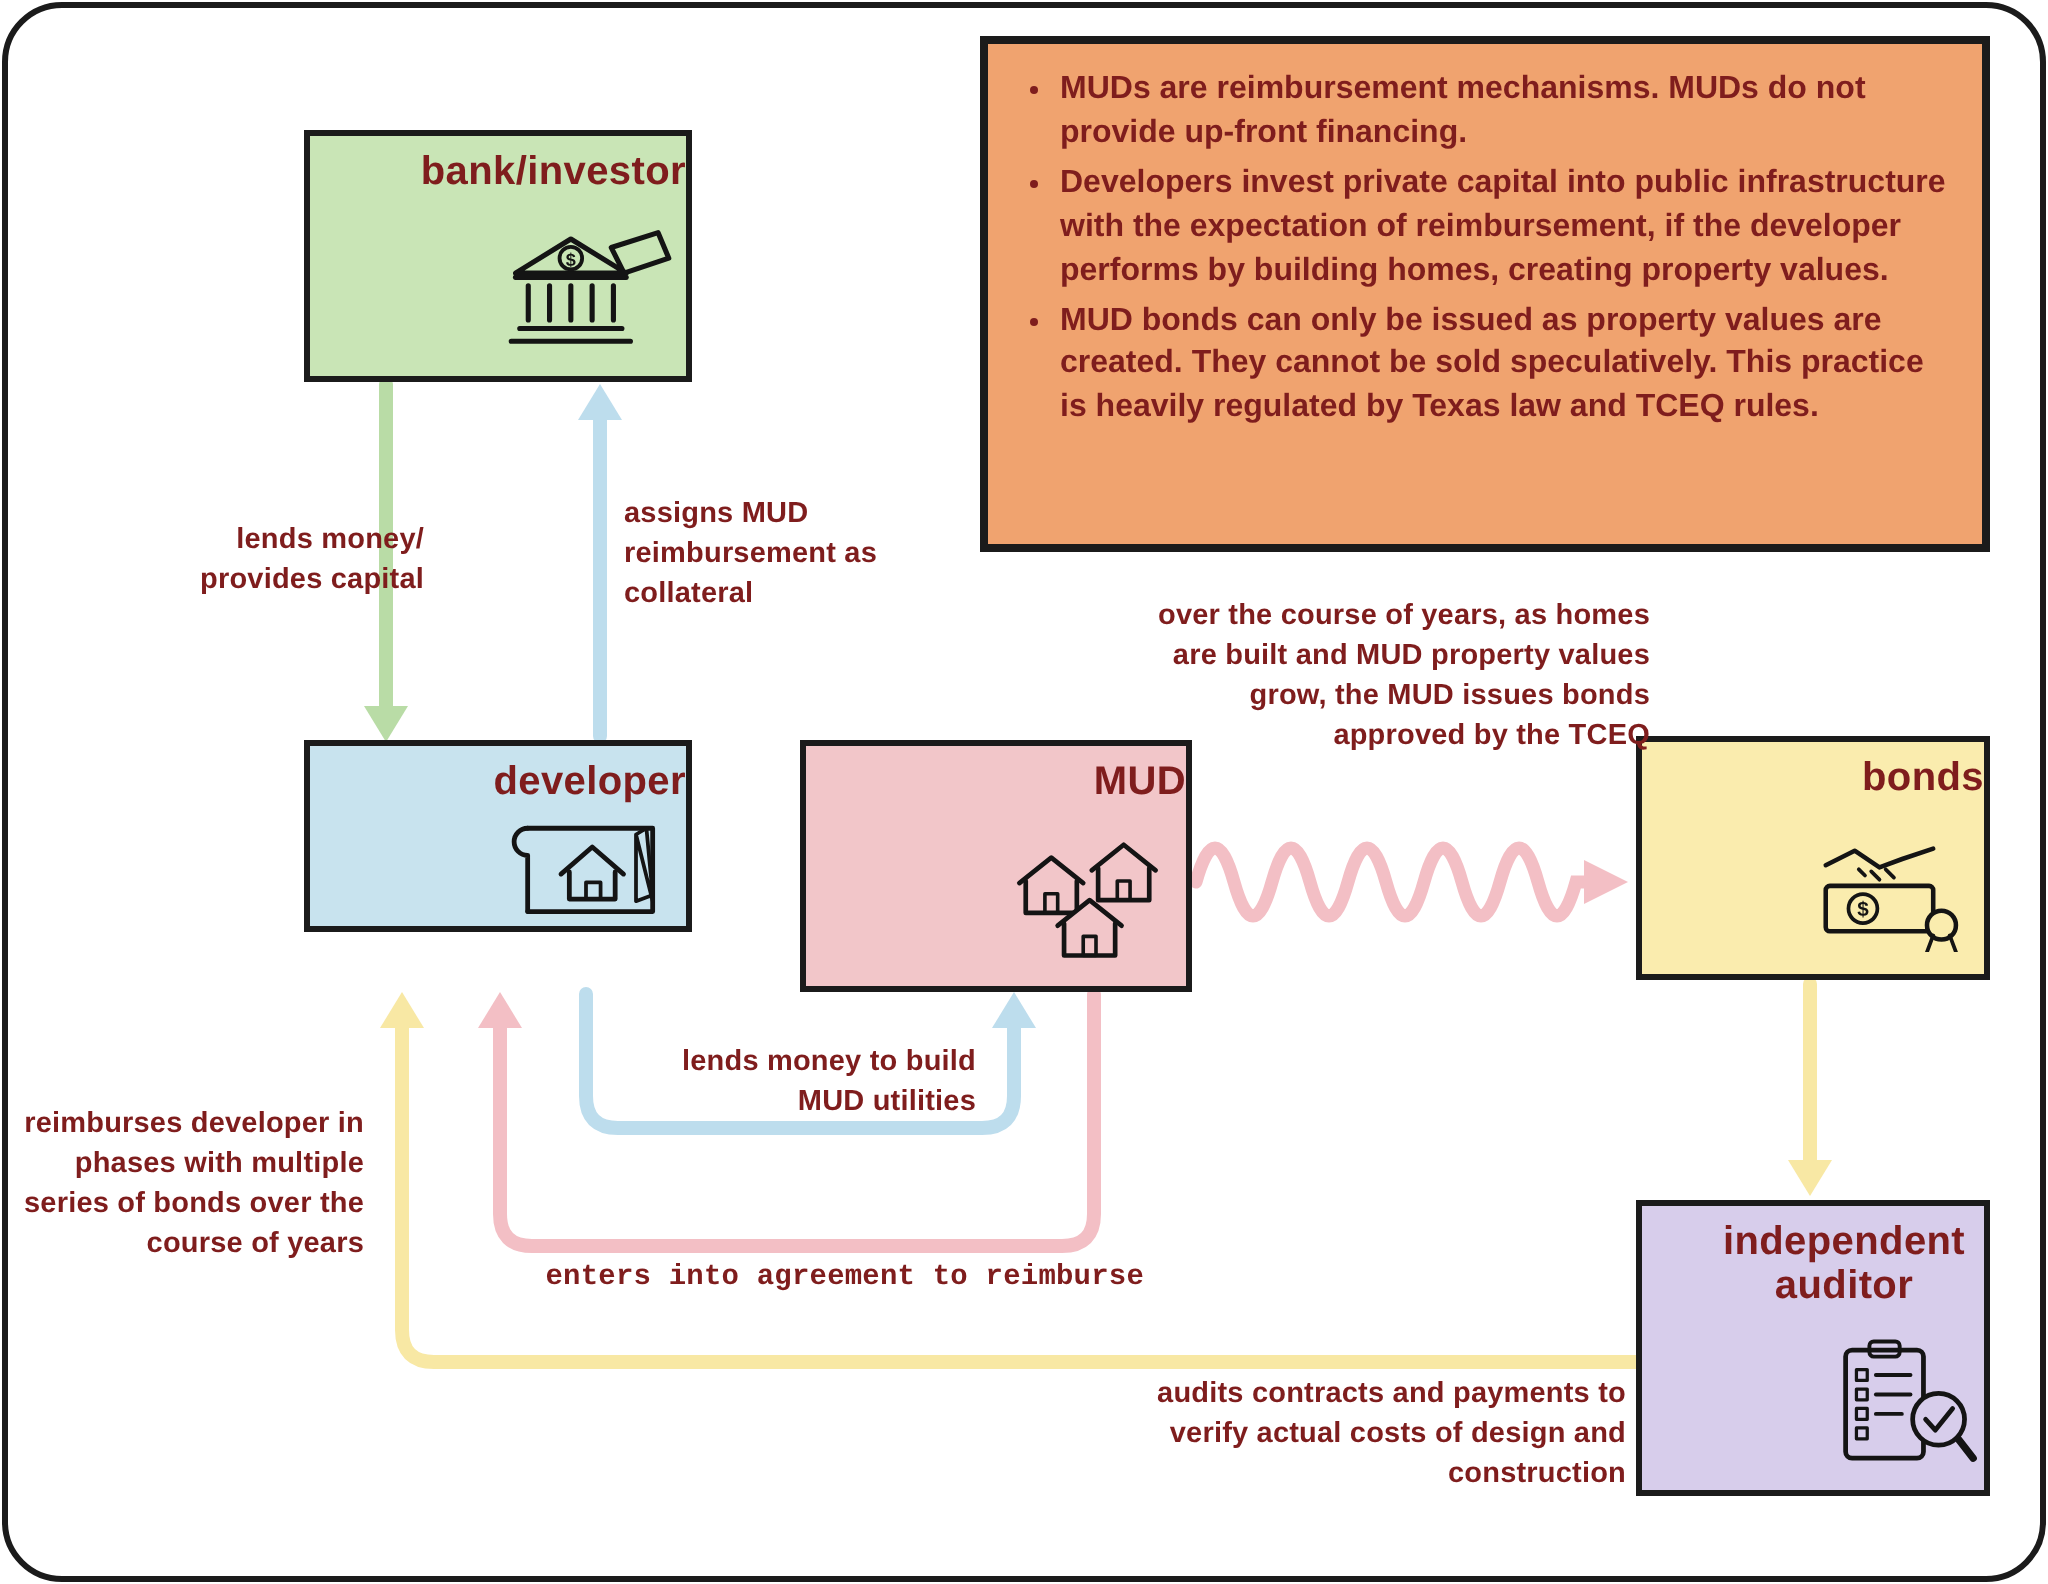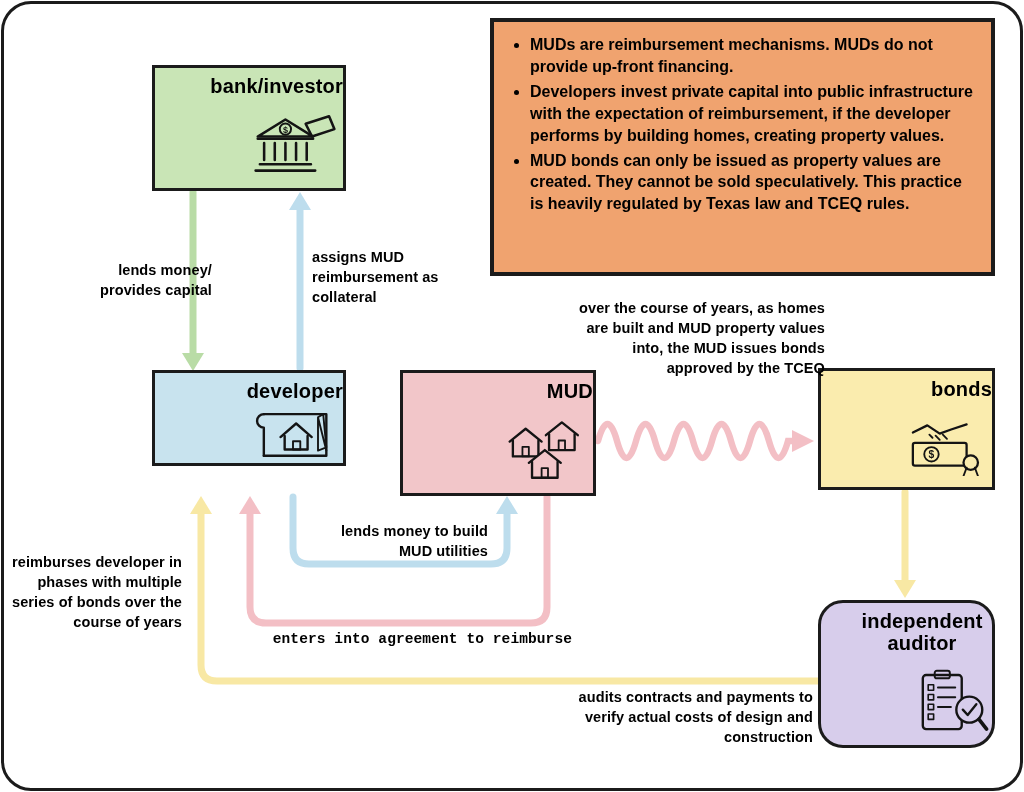--- a/index.html
+++ b/index.html
@@ -1,33 +1,33 @@
 <!DOCTYPE html>
 <html><head>
 <meta charset="utf-8">
 <style>
   html,body{margin:0;padding:0;background:#ffffff;}
   #canvas{position:relative;width:1024px;height:792px;background:#ffffff;
-          font-family:"Liberation Sans",sans-serif;font-weight:700;color:#000000;overflow:hidden;}
+          font-family:"Liberation Sans",sans-serif;font-weight:700;color:#7f1d1d;overflow:hidden;}
   #frame{position:absolute;inset:1px;border:3px solid #1b1b1b;border-radius:30px;pointer-events:none;z-index:5;}
   svg.arrow-layer{position:absolute;left:0;top:0;z-index:1;}
   .node{position:absolute;border:3px solid #1b1b1b;display:flex;flex-direction:column;align-items:flex-end;
         z-index:2;box-sizing:border-box;padding-top:7px;}
   .node-title{font-size:20px;letter-spacing:.2px;text-align:center;line-height:1.12;}
   .node-icon{flex:1;display:flex;align-items:center;justify-content:center;margin-top:2px;}
   .edge-label{position:absolute;z-index:3;font-size:14.5px;line-height:1.38;letter-spacing:.1px;text-align:right;}
   #info-box{position:absolute;left:490px;top:18px;width:505px;height:258px;background:#f0a36f;
             border:4px solid #1b1b1b;z-index:2;box-sizing:border-box;padding:12px 16px 10px 12px;}
   #info-box ul{margin:0;padding-left:24px;}
   #info-box li{font-size:16px;line-height:1.37;margin-bottom:3px;}
   #node-bank{left:152px;top:65px;width:194px;height:126px;background:#c9e5b6;}
   #node-developer{left:152px;top:370px;width:194px;height:96px;background:#c8e3ee;}
   #node-mud{left:400px;top:370px;width:196px;height:126px;background:#f2c6c9;}
   #node-bonds{left:818px;top:368px;width:177px;height:122px;background:#faecae;}
-  #node-auditor{left:818px;top:600px;width:177px;height:148px;background:#d7cdeb;border-radius:25px;}
+  #node-auditor{left:818px;top:600px;width:177px;height:148px;background:#d7cdeb;}
   #lbl-lends-money{left:62px;top:260px;width:150px;}
   #lbl-assigns{left:312px;top:247px;width:152px;text-align:left;}
   #lbl-issues-bonds{left:577px;top:298px;width:248px;}
   #lbl-lends-build{left:316px;top:521px;width:172px;}
   #lbl-agreement{left:238px;top:629px;width:334px;font-family:Liberation Mono, monospace;}
   #lbl-reimburse-costs{left:725px;top:506px;width:188px;}
   #lbl-phases{left:10px;top:552px;width:172px;text-align:right;}
   #lbl-audits{left:565px;top:687px;width:248px;text-align:right;}
 </style>
 </head>
@@ -158,18 +158,18 @@
         <rect x="15" y="44" width="5" height="5" stroke-width="1.5"></rect>
         <circle cx="53" cy="40" r="12" fill="#d7cdeb"></circle>
         <path d="M47 40 l4.5 5 8 -10"></path>
         <path d="M62 49 L69 58" stroke-width="3.4"></path>
       </svg>
     </div>
   </div>
 
   <div class="edge-label" id="lbl-lends-money">lends money/ provides capital</div>
   <div class="edge-label" id="lbl-assigns">assigns MUD reimbursement as collateral</div>
-  <div class="edge-label" id="lbl-issues-bonds">over the course of years, as homes are built and MUD property values into, the MUD issues bonds approved by the TCEQ</div>
+  <div class="edge-label" id="lbl-issues-bonds">over the course of years, as homes are built and MUD property values grow, the MUD issues bonds approved by the TCEQ</div>
   <div class="edge-label" id="lbl-lends-build">lends money to build MUD utilities</div>
   <div class="edge-label" id="lbl-agreement">enters into agreement to reimburse</div>
   <div class="edge-label" id="lbl-phases">reimburses developer in phases with multiple series of bonds over the course of years</div>
   <div class="edge-label" id="lbl-audits">audits contracts and payments to verify actual costs of design and construction</div>
 </div>
 
 </body></html>

